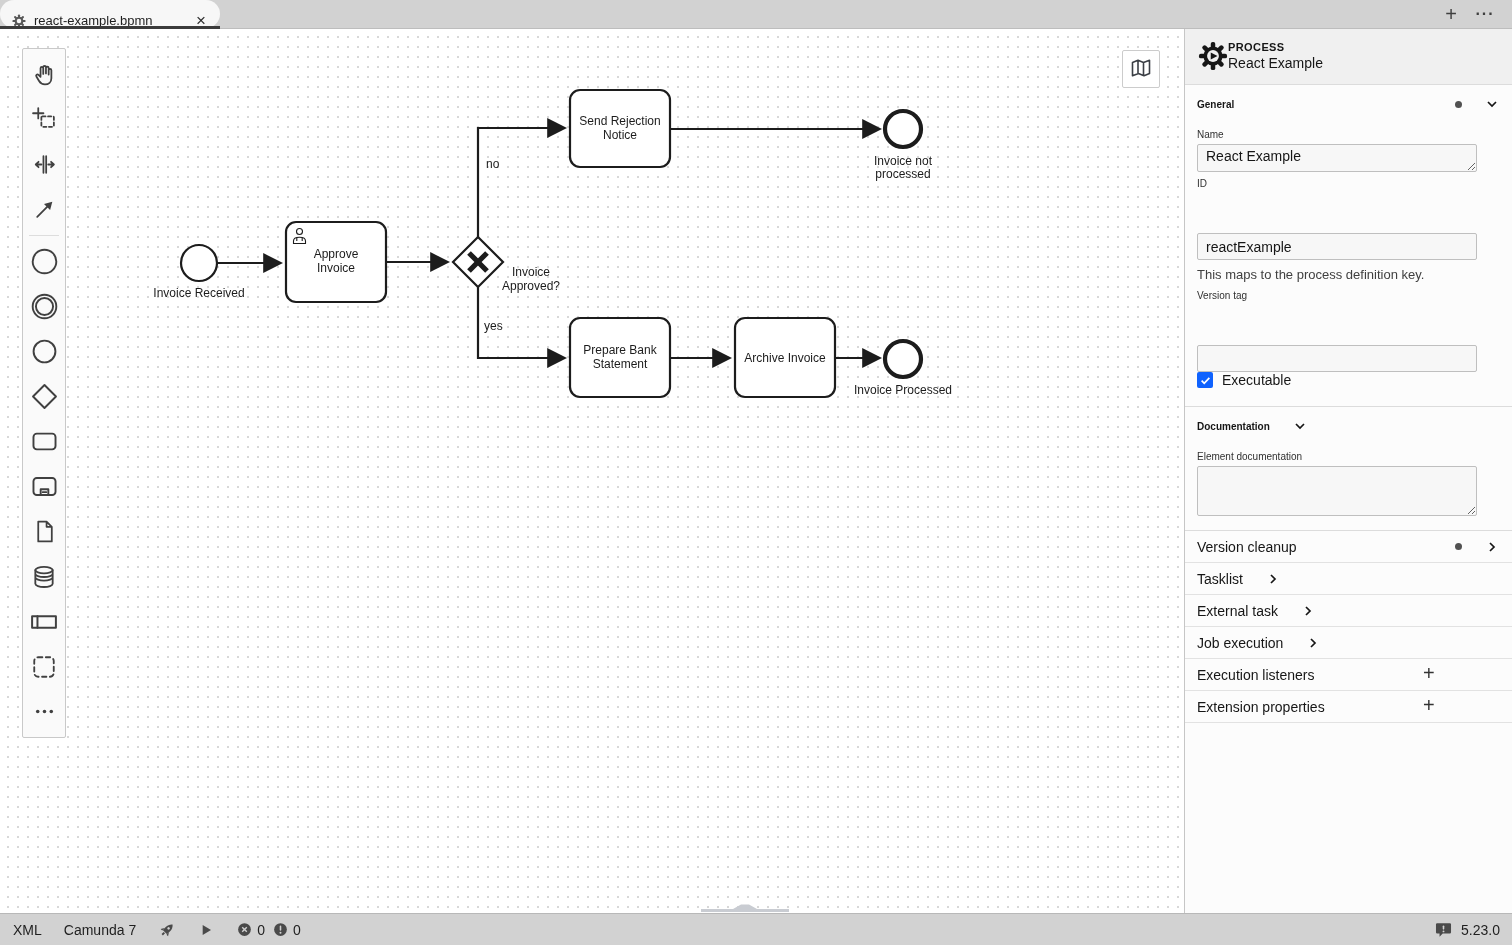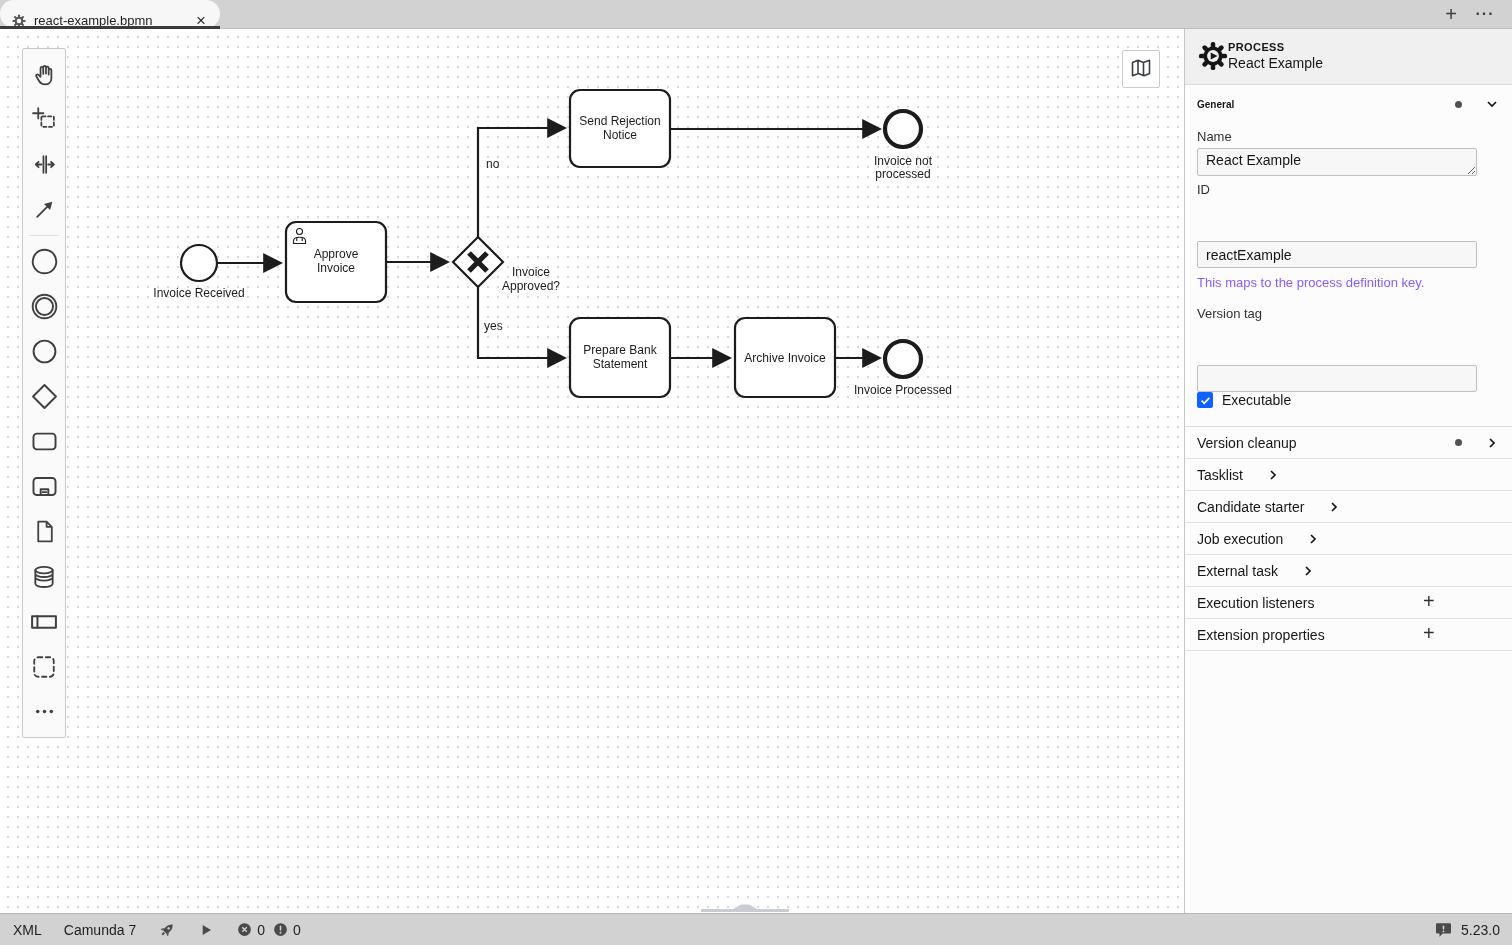--- a/index.html
+++ b/index.html
@@ -36,25 +36,25 @@
   .props-header { background:#f0f0f0; border-bottom:1px solid #dcdcdc; padding:12px 16px 13px 13px; display:flex; align-items:center; }
   .props-type { font-size:11px; font-weight:bold; letter-spacing:.4px; color:#161616; }
   .props-elname { font-size:14px; color:#161616; margin-top:2px; }
   .props-section { border-bottom:1px solid #dcdcdc; }
   .section-head { display:flex; align-items:center; height:38px; padding:0 12px; cursor:pointer; }
   .section-title { font-weight:bold; font-size:10px; }
   .dot-ind { width:7px; height:7px; border-radius:50%; background:#515151; }
   .ml-auto { margin-left:auto; }
   .chev { flex:0 0 auto; margin-left:22px; }
   .section-body { padding:0 36px 14px 12px; }
-  .field-label { font-size:13px; color:#303030; margin:6px 0 4px; }
+  .field-label { font-size:10px; color:#303030; margin:6px 0 4px; }
   .text-input, .text-area { width:280px; background:#f7f7f7; border:1px solid #bfbfbf; border-radius:2px; font-family:"Liberation Sans",sans-serif; font-size:14px; color:#161616; padding:3px 8px; outline:none; }
   .text-input { height:27px;margin-top:40px; }
   .text-area { display:block; resize:both; }
-  .help-text { font-size:13px; color:#8b5cf6; margin:7px 0 16px; }
+  .help-text { font-size:13px; color:#404040; margin:7px 0 8px; }
   .checkbox-row { display:flex; align-items:center; gap:9px; margin:0 0 4px; }
   .checkbox { width:16px; height:16px; border-radius:2px; display:flex; align-items:center; justify-content:center; cursor:pointer; }
   .collapsed-list .row { position:relative; display:flex; align-items:center; height:32px; padding:0 12px; border-bottom:1px solid #e2e2e2; cursor:pointer; }
   .plus-btn { position:absolute; left:238px; top:4px; font-size:20px; line-height:1; color:#333; cursor:pointer; }
   
   .status-bar { height:32px; background:#d2d2d2; border-top:1px solid #b8b8b8; display:flex; align-items:center; font-size:14px; color:#1f1f1f; padding:0 12px 0 2px; }
   .sb-item { display:flex; align-items:center; gap:7px; padding:0 11px; height:100%; cursor:pointer; }
   .sb-text { white-space:nowrap; }
   .sb-right { margin-left:auto; display:flex; align-items:center; gap:8px; }
   .sb-count { margin-left:-3px; }
@@ -281,49 +281,55 @@
           <div class="checkbox" style="background:#0f62fe;">
             <svg width="11" height="11" viewBox="0 0 12 12">
                 <polyline points="1.8,6.2 4.6,9 10.2,3.2" fill="none" stroke="#fff" stroke-width="1.9"></polyline>
               </svg>
           </div>
           <span>Executable</span>
         </div>
       </div>
     </div>
 
+    <div class="props-section">
+      <div class="section-head">
+        <span class="section-title">Documentation</span>
+        <svg class="chev ml-auto" width="16" height="16" viewBox="0 0 16 16">
+            <polyline points="4,6 8,10 12,6" fill="none" stroke="#161616" stroke-width="1.7"></polyline>
+          </svg>
+      </div>
+      <div class="section-body">
+        <div class="field-label">Element documentation</div>
+        <textarea class="text-area" style="height: 50px;"></textarea>
+      </div>
+    </div>
 
     <div class="collapsed-list">
       <div class="row">
         <span>Version cleanup</span>
         <span class="dot-ind ml-auto"></span>
         <svg class="chev" width="16" height="16" viewBox="0 0 16 16">
             <polyline points="6,4 10,8 6,12" fill="none" stroke="#161616" stroke-width="1.7"></polyline>
           </svg>
       </div>
       <div class="row">
         <span>Tasklist</span>
         <svg class="chev ml-auto" width="16" height="16" viewBox="0 0 16 16">
             <polyline points="6,4 10,8 6,12" fill="none" stroke="#161616" stroke-width="1.7"></polyline>
           </svg>
       </div>
       <div class="row">
-        <span>Candidate starter</span>
+        <span>External task</span>
         <svg class="chev ml-auto" width="16" height="16" viewBox="0 0 16 16">
             <polyline points="6,4 10,8 6,12" fill="none" stroke="#161616" stroke-width="1.7"></polyline>
           </svg>
       </div>
       <div class="row">
         <span>Job execution</span>
-        <svg class="chev ml-auto" width="16" height="16" viewBox="0 0 16 16">
-            <polyline points="6,4 10,8 6,12" fill="none" stroke="#161616" stroke-width="1.7"></polyline>
-          </svg>
-      </div>
-      <div class="row">
-        <span>External task</span>
         <svg class="chev ml-auto" width="16" height="16" viewBox="0 0 16 16">
             <polyline points="6,4 10,8 6,12" fill="none" stroke="#161616" stroke-width="1.7"></polyline>
           </svg>
       </div>
       <div class="row">
         <span>Execution listeners</span>
         <span class="plus-btn">+</span>
       </div>
       <div class="row">
         <span>Extension properties</span>

